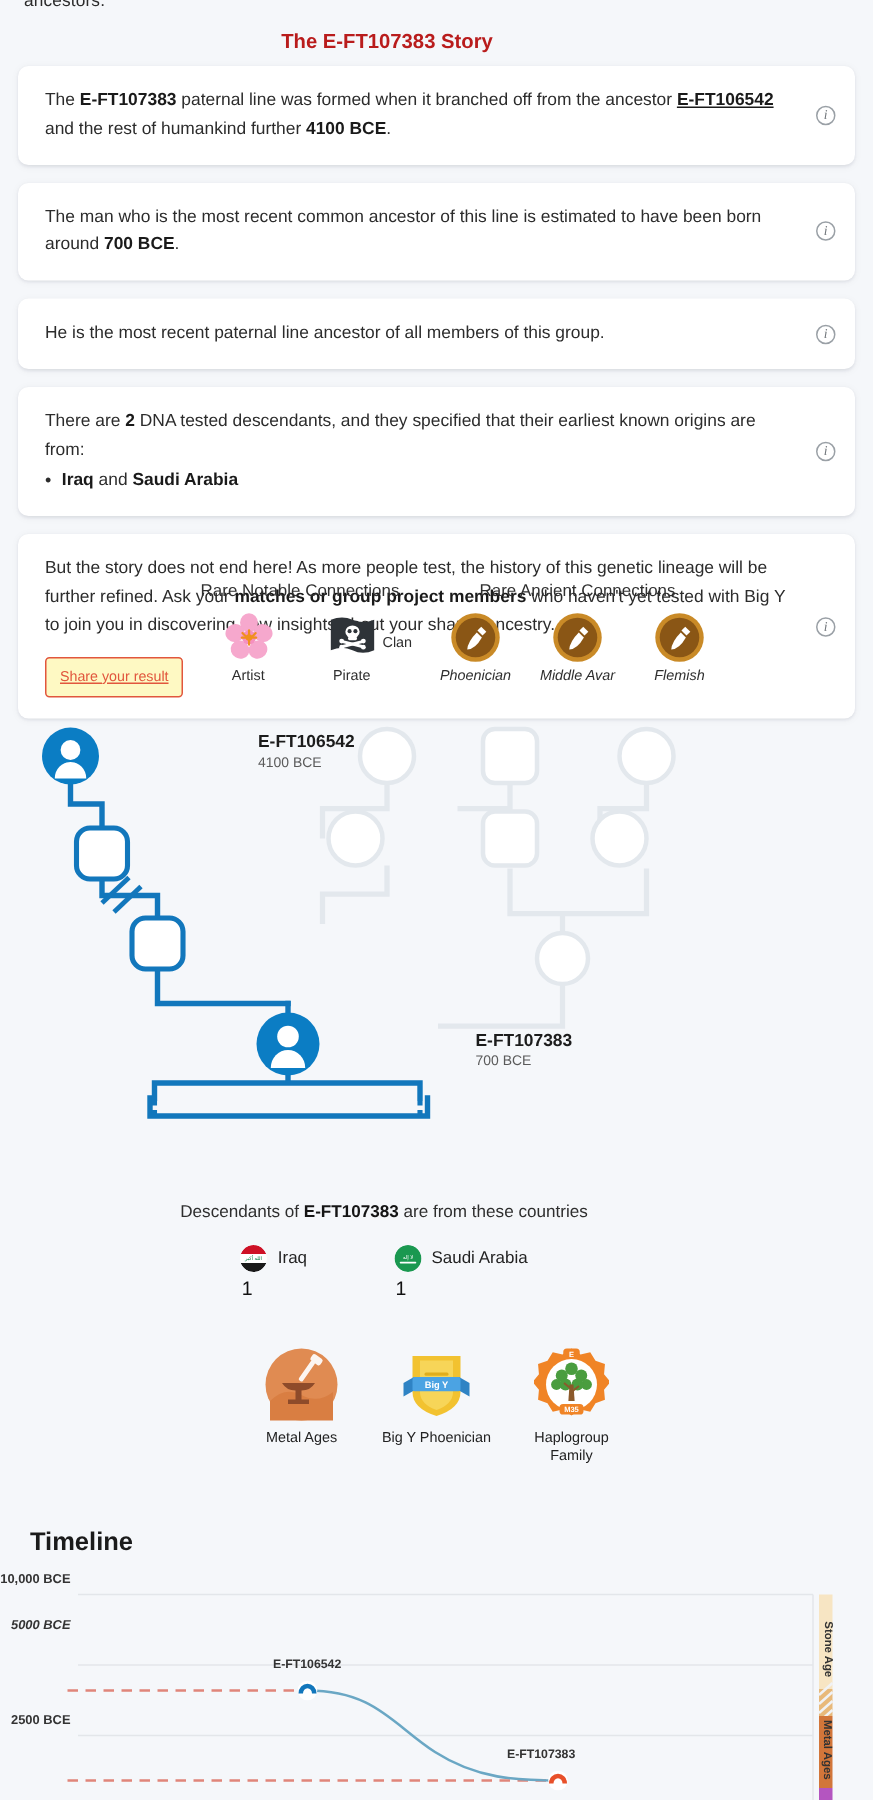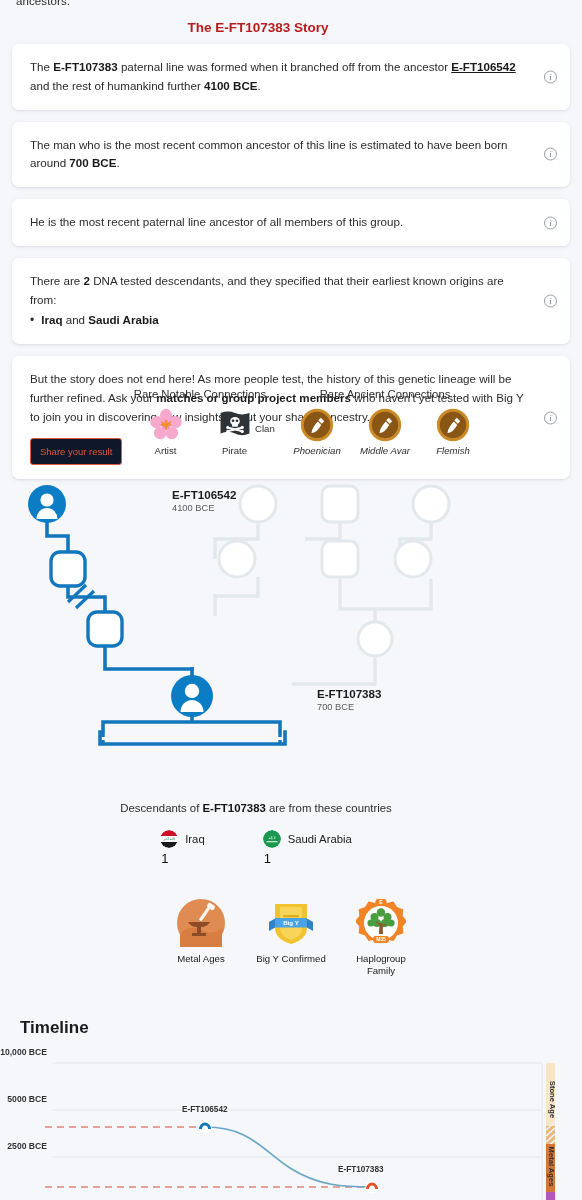--- a/index.html
+++ b/index.html
@@ -34,22 +34,22 @@
     position: absolute; right: 13px; top: 50%; transform: translateY(-50%);
     width: 13px; height: 13px; border-radius: 50%;
     border: 1px solid #9aa0a6; color: #70757a;
     font-size: 9px; line-height: 11px; text-align: center;
     font-family: "Liberation Serif", serif; font-style: italic; cursor: pointer;
   }
   .bullet-row { display: flex; gap: 7px; margin-top: 2px; }
   .bullet-row .dot { font-size: 12px; line-height: 1.5; }
   .share-btn {
     display: inline-block; margin-top: 11px;
-    border: 1px solid #e1563d; color: #e1563d; background: #0f172a;
-    border-radius: 3px; padding: 5px 9px; font-size: 9.5px; cursor: pointer;
+    border: 1px solid #e1563d; color: #e1563d; background: #fef9c3;
+    border-radius: 3px; padding: 5px 9px; font-size: 9.5px; cursor: pointer; text-decoration: underline;
   }
 
   
   .conn-wrap { position: absolute; top: 388px; left: 0; width: 582px; }
   .conn-group { position: absolute; top: 0; }
   .conn-title { font-size: 11.3px; color: #2f2f2f; text-align: center; white-space: nowrap; }
   .conn-items { display: flex; justify-content: center; gap: 17px; margin-top: 8px; }
   .conn-item { width: 52px; text-align: center; }
   .conn-label { font-size: 9.6px; color: #2f2f2f; margin-top: 3px; line-height: 1.18; }
   .clan-tag { position: absolute; font-size: 9.6px; color: #2f2f2f; }
@@ -353,21 +353,21 @@
           <path d="M14 9 h22 v21 q0 8 -11 12 Q14 38 14 30 Z" fill="#f7d558"></path>
           <g fill="#e0ae1c">
             <rect x="17" y="17" width="16" height="2.2" rx="1"></rect>
             <rect x="17" y="22" width="16" height="2.2" rx="1"></rect>
           </g>
           <path d="M3 24 l7 -4 v9 l-7 4 z" fill="#2f83c4"></path>
           <path d="M47 24 l-7 -4 v9 l7 4 z" fill="#2f83c4"></path>
           <rect x="9" y="20" width="32" height="9.5" rx="1.2" fill="#4ba3e3"></rect>
           <text x="25" y="27.3" font-size="6.2" font-weight="bold" fill="#ffffff" text-anchor="middle" font-family="Liberation Sans, sans-serif">Big Y</text>
         </svg>
-        <div class="badge-label">Big Y Confirmed</div>
+        <div class="badge-label">Big Y Phoenician</div>
       </div>
 
       <div class="badge">
         <svg width="50" height="50" viewBox="0 0 50 50" style="display:block;margin:0 auto">
           <path d="M25 1 l6 4 6.5 -1.5 3.5 5.6 6.3 2.3 -0.6 6.7 4.3 5.2 -4.3 5.2 0.6 6.7 -6.3 2.3 -3.5 5.6 -6.5 -1.5 -6 4 -6 -4 -6.5 1.5 -3.5 -5.6 -6.3 -2.3 0.6 -6.7 -4.3 -5.2 4.3 -5.2 -0.6 -6.7 6.3 -2.3 3.5 -5.6 6.5 1.5 z" fill="#f08426"></path>
           <circle cx="25" cy="25" r="17" fill="#ffffff"></circle>
           <g fill="#4a9d3f">
             <circle cx="25" cy="14.5" r="4.2"></circle>
             <circle cx="18.5" cy="19" r="4"></circle>
               <circle cx="31.5" cy="19" r="4"></circle>
@@ -427,21 +427,21 @@
           <line x1="546" y1="92" x2="555" y2="84"></line>
             <line x1="546" y1="98" x2="555" y2="90"></line>
         </g>
         <rect x="546" y="94" width="9" height="48" fill="#d2763a"></rect>
         <rect x="546" y="142" width="9" height="8" fill="#b455c0"></rect>
       </g>
       <line x1="542" y1="13" x2="542" y2="150" stroke="#e3e6ea" stroke-width="1"></line>
     </svg>
 
     <div class="tl-ylab" style="left:0; top:37px; width:47px;">10,000 BCE</div>
-    <div class="tl-ylab" style="left:0; top:84px; width:47px;">5000 BCE</div>
+    <div class="tl-ylab" style="left:0; top:68px; width:47px;font-style:italic;">5000 BCE</div>
     <div class="tl-ylab" style="left:0; top:131px; width:47px;">2500 BCE</div>
     <div class="tl-ylab" style="left:0; top:178px; width:47px;margin-top:10px;">1 BCE</div>
 
     <div class="tl-pt-label" style="left:182px; top:95px;">E-FT106542</div>
     <div class="tl-pt-label" style="left:338px; top:155px;">E-FT107383</div>
 
     <div class="era-lab" style="left:534px; top:85px; transform:rotate(90deg);">Stone Age</div>
     <div class="era-lab" style="left:532px; top:152px; transform:rotate(90deg);">Metal Ages</div>
   </div>
 

